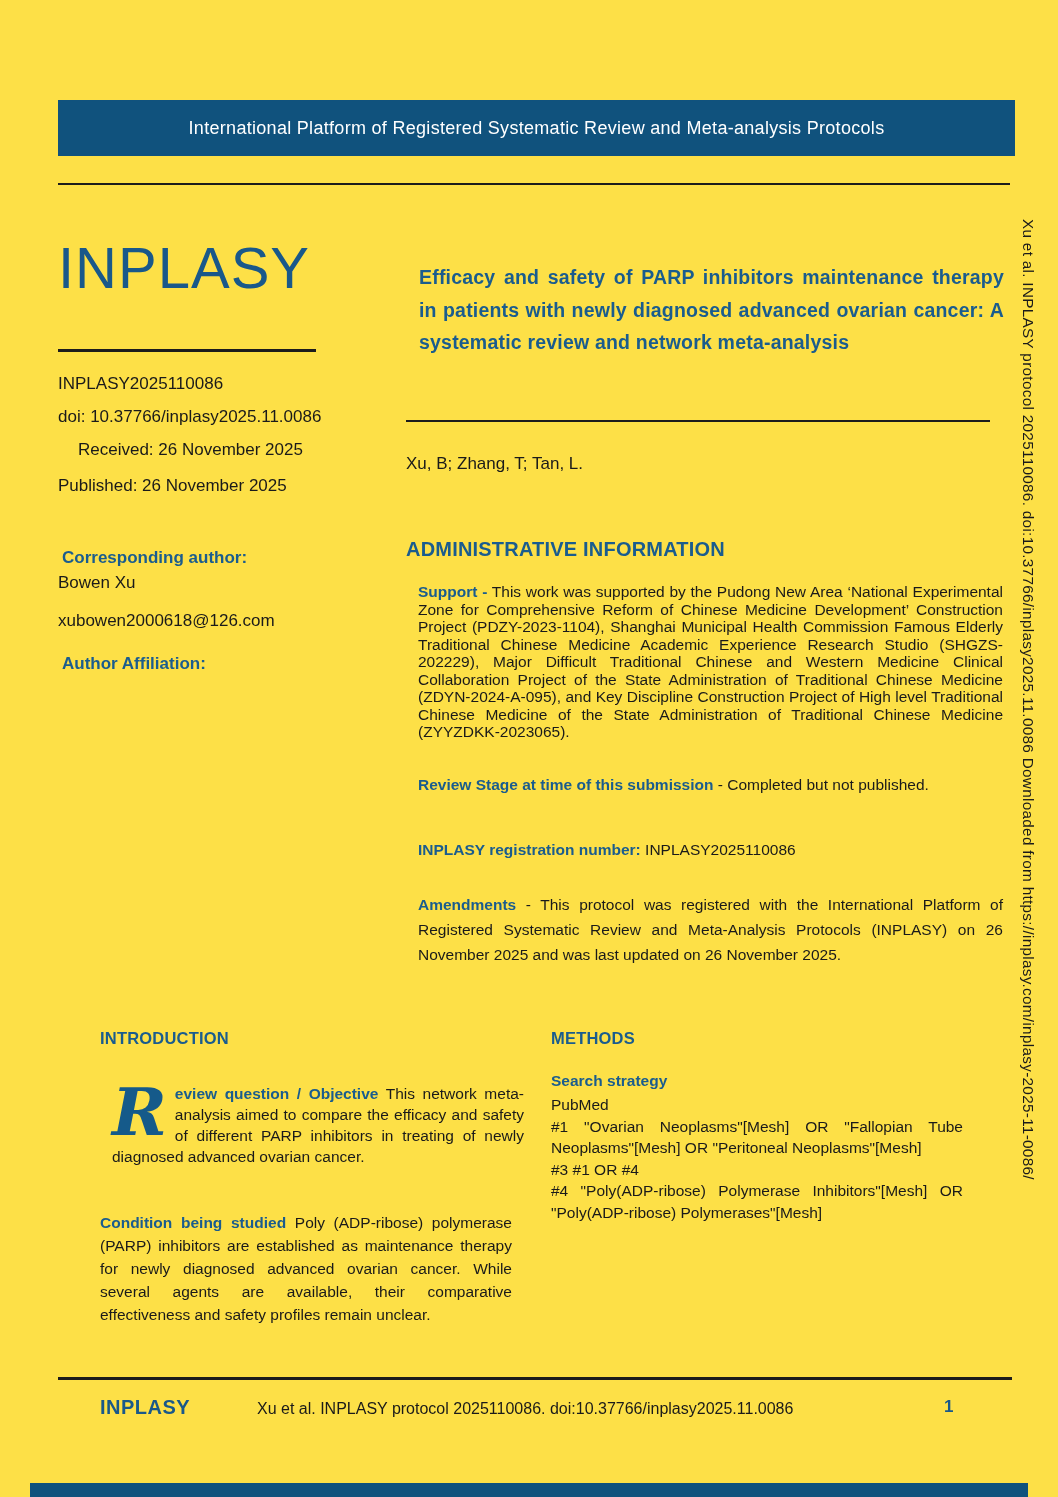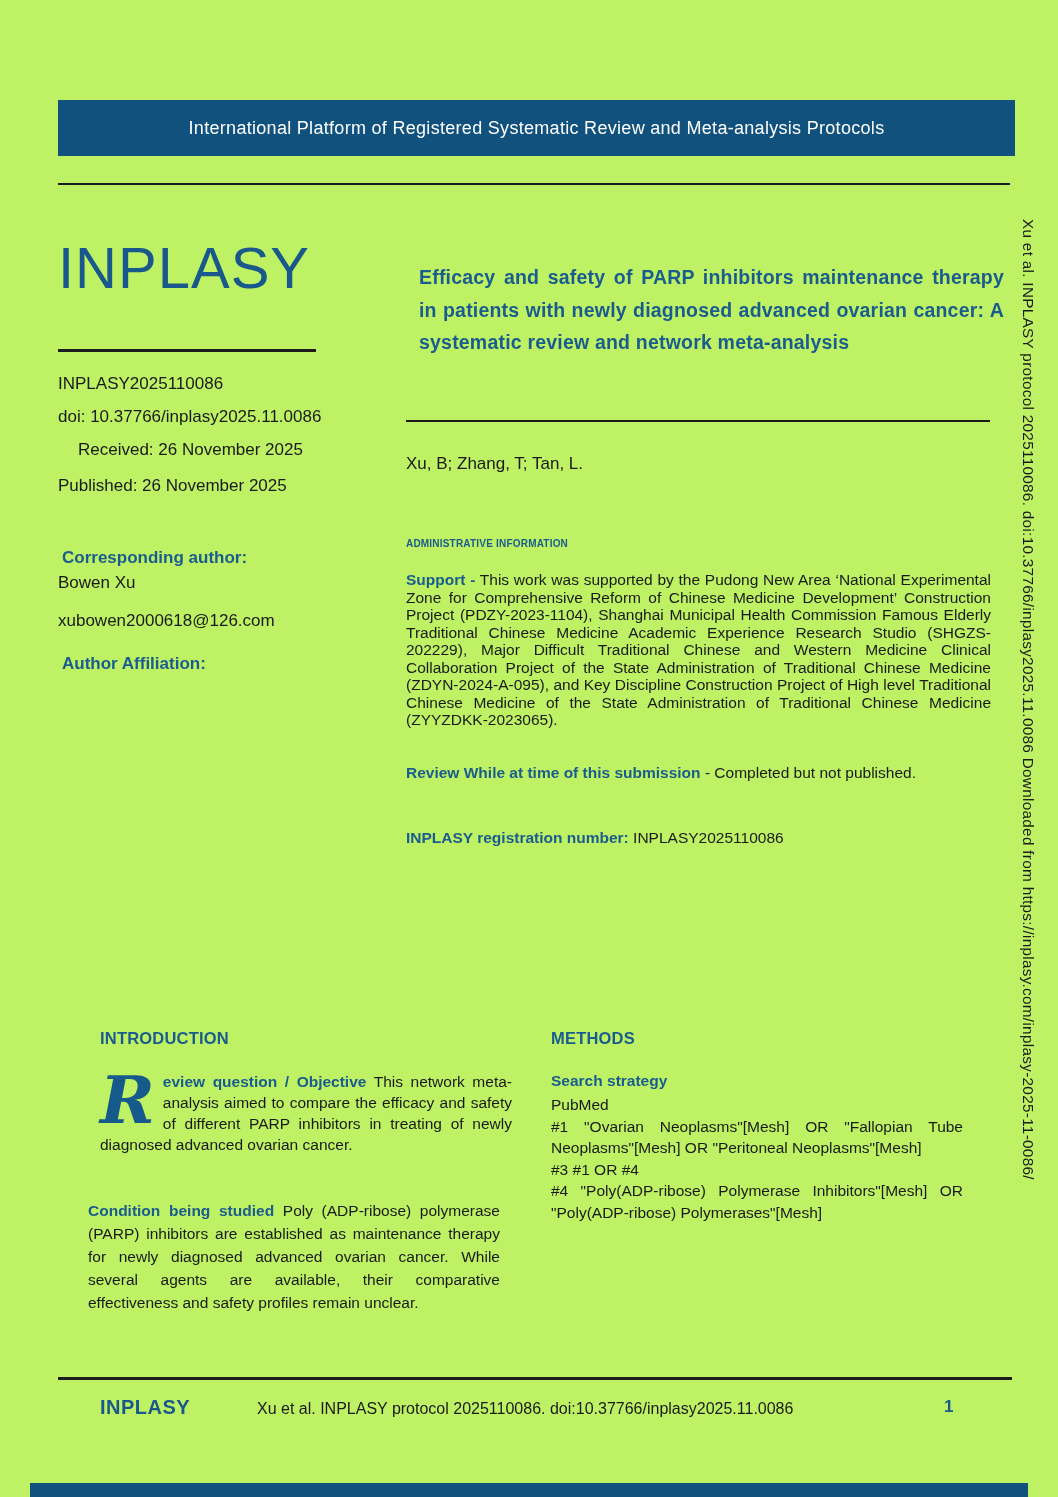--- a/index.html
+++ b/index.html
@@ -1,17 +1,17 @@
 <!DOCTYPE html>
 <html><head>
 <meta charset="utf-8">
 <style>
   html,body{margin:0;padding:0;background:#ffffff;}
   .page{
-    position:relative;width:1058px;height:1497px;background:#bef264;overflow:hidden;
+    position:relative;width:1058px;height:1497px;background:#fde047;overflow:hidden;
     font-family:"Liberation Sans",sans-serif;color:#1a1a1a;
   }
   
   .banner{
     position:absolute;left:58px;top:100px;width:957px;height:56px;
     background:#10527d;display:flex;align-items:center;justify-content:center;
   }
   .banner span{color:#ffffff;font-size:18px;letter-spacing:.3px;}
   .rule{position:absolute;background:#1c1c1c;}
   .rule-top{left:58px;top:183px;width:952px;height:2px;}
@@ -30,22 +30,22 @@
   .affil-heading{position:absolute;left:62px;top:654px;font-size:17px;}
   .affil-text{position:absolute;left:58px;top:678px;width:276px;font-size:17px;line-height:26px;}
   
   .title{
     position:absolute;left:406px;top:248px;width:585px;
     color:#1a5c8e;font-size:19.5px;font-weight:bold;line-height:32.5px;
     text-align:justify;letter-spacing:.2px;margin:13px;
   }
   .rule-title{left:406px;top:420px;width:584px;height:2px;}
   .authors{position:absolute;left:406px;top:454px;font-size:17px;}
-  .admin-heading{position:absolute;left:406px;top:538px;font-size:10px;font-weight:bold;color:#1a5c8e;letter-spacing:.2px;}
-  .para{margin:0;text-align:justify;font-size:15.5px;color:#1a1a1a;}
+  .admin-heading{position:absolute;left:406px;top:538px;font-size:20px;font-weight:bold;color:#1a5c8e;letter-spacing:.2px;}
+  .para{margin:12px;text-align:justify;font-size:15.5px;color:#1a1a1a;}
   .support{position:absolute;left:406px;top:571px;width:585px;line-height:17.5px;}
   .review{position:absolute;left:406px;top:763px;width:548px;line-height:19.5px;}
   .conflicts{position:absolute;left:406px;top:813px;width:585px;line-height:19.5px;text-align:left;}
   .registration{position:absolute;left:406px;top:828px;width:585px;line-height:19.5px;text-align:left;}
   .amendments{position:absolute;left:406px;top:880px;width:585px;line-height:25px;}
   
   .section-heading{position:absolute;font-size:16.5px;font-weight:bold;color:#1a5c8e;letter-spacing:.2px;}
   .intro-heading{left:100px;top:1029px;}
   .methods-heading{left:551px;top:1029px;}
   .intro-p1{position:absolute;left:100px;top:1071px;width:412px;line-height:21px;}
@@ -101,30 +101,34 @@
   <div class="authors">Xu, B; Zhang, T; Tan, L.</div>
 
   <div class="admin-heading">ADMINISTRATIVE INFORMATION</div>
 
   <p class="para support">
     <span class="blue-label">Support -</span>
     <span>This work was supported by the Pudong New Area ‘National Experimental Zone for Comprehensive Reform of Chinese Medicine Development’ Construction Project (PDZY-2023-1104), Shanghai Municipal Health Commission Famous Elderly Traditional Chinese Medicine Academic Experience Research Studio (SHGZS-202229), Major Difficult Traditional Chinese and Western Medicine Clinical Collaboration Project of the State Administration of Traditional Chinese Medicine (ZDYN-2024-A-095), and Key Discipline Construction Project of High level Traditional Chinese Medicine of the State Administration of Traditional Chinese Medicine (ZYYZDKK-2023065).</span>
   </p>
 
   <p class="para review">
-    <span class="blue-label">Review While at time of this submission</span>
+    <span class="blue-label">Review Stage at time of this submission</span>
     <span>- Completed but not published.</span>
   </p>
 
 
   <p class="para registration">
     <span class="blue-label">INPLASY registration number:</span>
     <span>INPLASY2025110086</span>
   </p>
 
+  <p class="para amendments">
+    <span class="blue-label">Amendments</span>
+    <span>- This protocol was registered with the International Platform of Registered Systematic Review and Meta-Analysis Protocols (INPLASY) on 26 November 2025 and was last updated on 26 November 2025.</span>
+  </p>
 
   <div class="section-heading intro-heading">INTRODUCTION</div>
   <p class="para intro-p1">
     <span class="dropcap">R</span>
     <span class="blue-label">eview question / Objective</span>
     <span>This network meta-analysis aimed to compare the efficacy and safety of different PARP inhibitors in treating of newly diagnosed advanced ovarian cancer.</span>
   </p>
   <p class="para intro-p2">
     <span class="blue-label">Condition being studied</span>
     <span>Poly (ADP-ribose) polymerase (PARP) inhibitors are established as maintenance therapy for newly diagnosed advanced ovarian cancer. While several agents are available, their comparative effectiveness and safety profiles remain unclear.</span>

